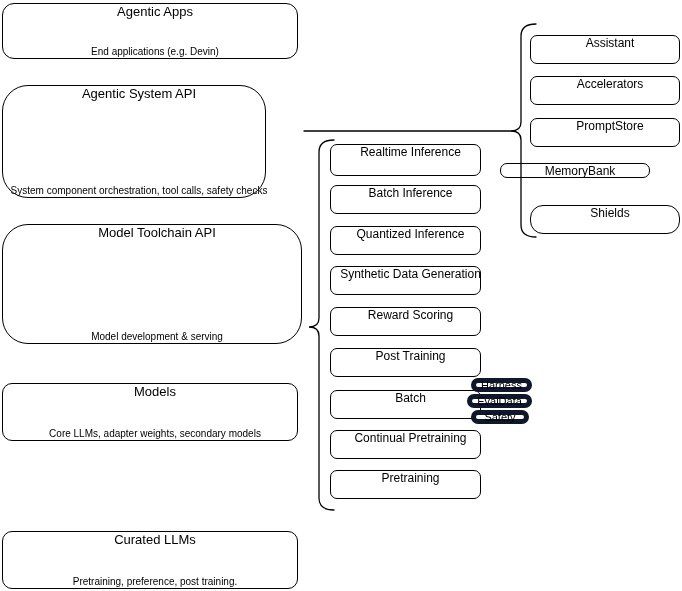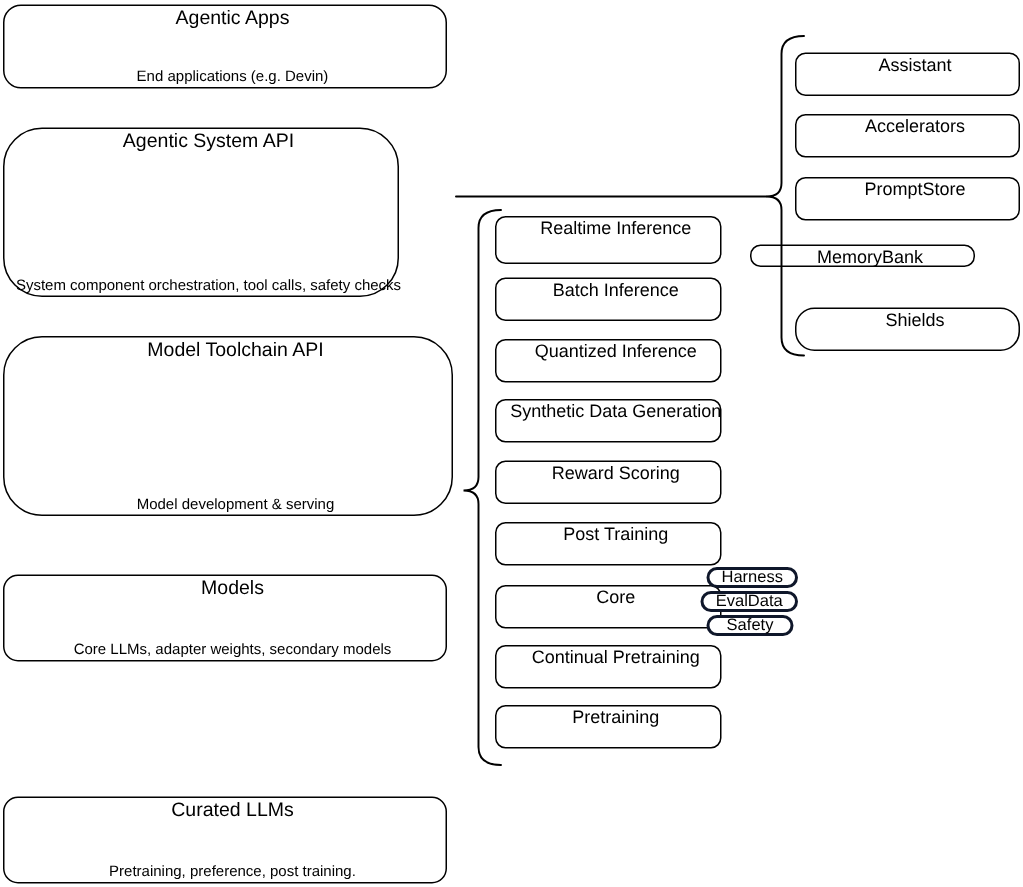--- a/index.html
+++ b/index.html
@@ -44,21 +44,21 @@
   .r10 { border-radius: 10px; }
   .node {
     font-size: 12px;
     line-height: 14px;
     border-radius: 7px;
     white-space: nowrap;
   }
   .tag {
     position: absolute;
     box-sizing: border-box;
-    border: 2px solid #0f172a;
+    border: 5px solid #0f172a;
     background: #ffffff;
     border-radius: 8px;
     font-size: 11px;
     line-height: 12px;
     display: flex;
     align-items: center;
     justify-content: center;
     white-space: nowrap;
     z-index: 3;
   }
@@ -120,21 +120,21 @@
   <div class="box node node-layer" style="left:330px; top:266px; width:151px; height:29px;">
     <span>Synthetic Data Generation</span>
   </div>
   <div class="box node node-layer" style="left:330px; top:307px; width:151px; height:29px;">
     <span>Reward Scoring</span>
   </div>
   <div class="box node node-layer" style="left:330px; top:348px; width:151px; height:29px;">
     <span>Post Training</span>
   </div>
   <div class="box node node-layer" style="left:330px; top:390px; width:151px; height:29px;">
-    <span>Core</span>
+    <span>Batch</span>
   </div>
   <div class="box node node-layer" style="left:330px; top:430px; width:151px; height:29px;">
     <span>Continual Pretraining</span>
   </div>
   <div class="box node node-layer" style="left:330px; top:470px; width:151px; height:29px;">
     <span>Pretraining</span>
   </div>
 
   <div class="tag" style="left:471px; top:378px; width:61px; height:14px;">
     <span>Harness</span>

